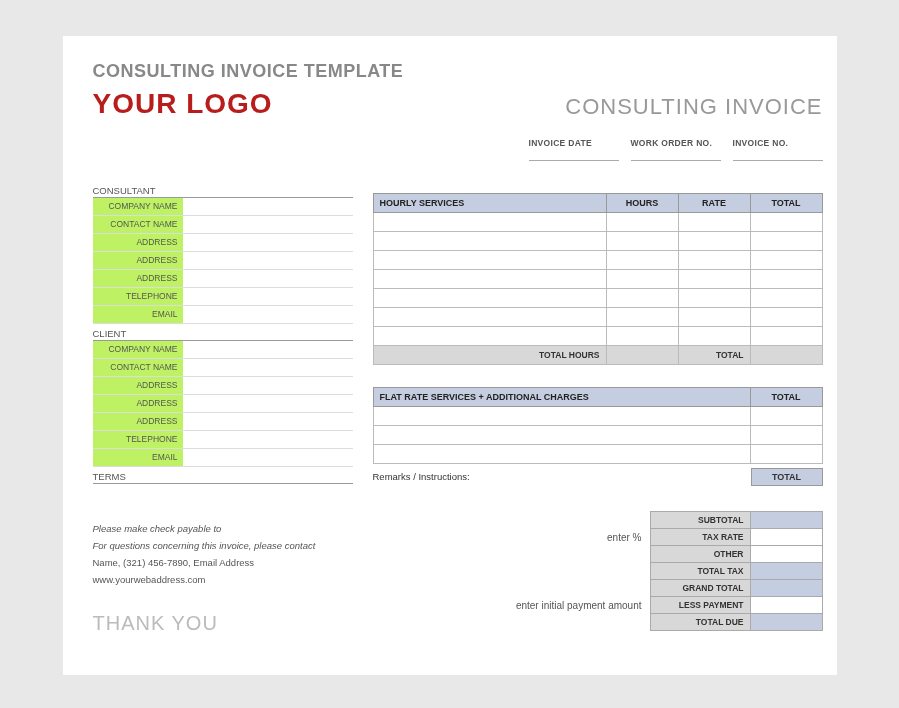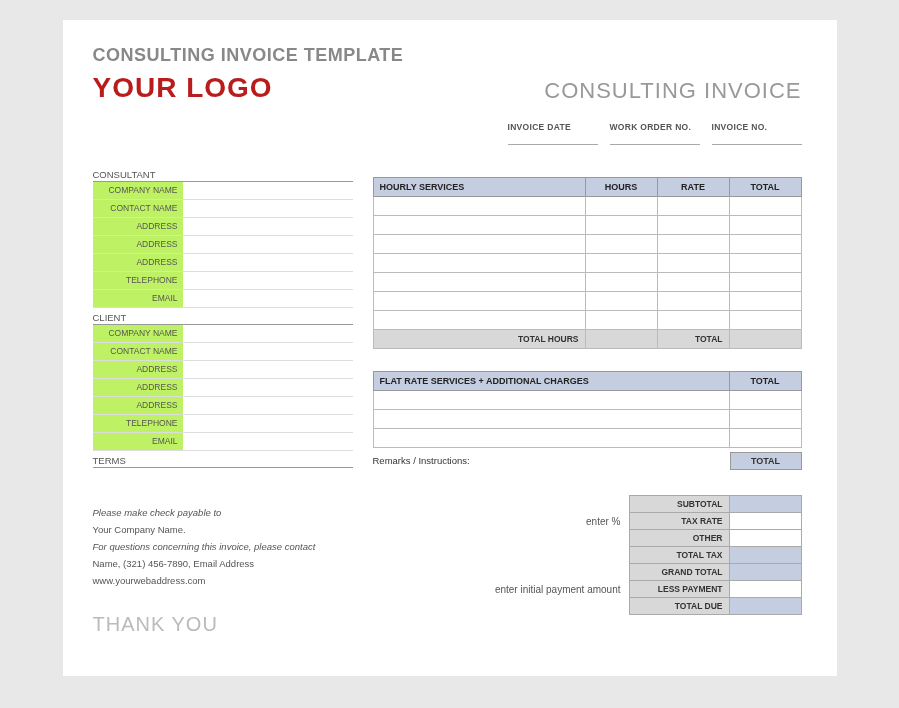--- a/index.html
+++ b/index.html
@@ -6,22 +6,22 @@
   body {
     background: #e8e8e8;
     font-family: Arial, Helvetica, sans-serif;
     font-size: 10px;
     color: #333;
     padding: 20px;
   }
   .page {
     background: #fff;
     width: 774px;
-    margin: 0 auto;
-    padding: 25px 35px 40px 30px;
+    margin: 16px auto;
+    padding: 25px 14px 40px 30px;
     position: relative;
   }
   .title {
     font-size: 18px;
     font-weight: bold;
     color: #888;
     letter-spacing: 0.5px;
     margin-bottom: 6px;
   }
   .header-row {
@@ -304,21 +304,20 @@
         </div>
       <div class="info-row">
           <div class="info-label">EMAIL</div>
           <div class="info-value"></div>
         </div>
 
       <div class="section-label">TERMS</div>
 
       <div class="footnote">
         <div class="i">Please make check payable to</div>
-        <div>Your Company Name.</div>
         <div class="i">For questions concerning this invoice, please contact</div>
         <div>Name, (321) 456-7890, Email Address</div>
         <div>www.yourwebaddress.com</div>
       </div>
 
       <div class="thankyou">THANK YOU</div>
     </div>
 
     <div class="right-col">
 

